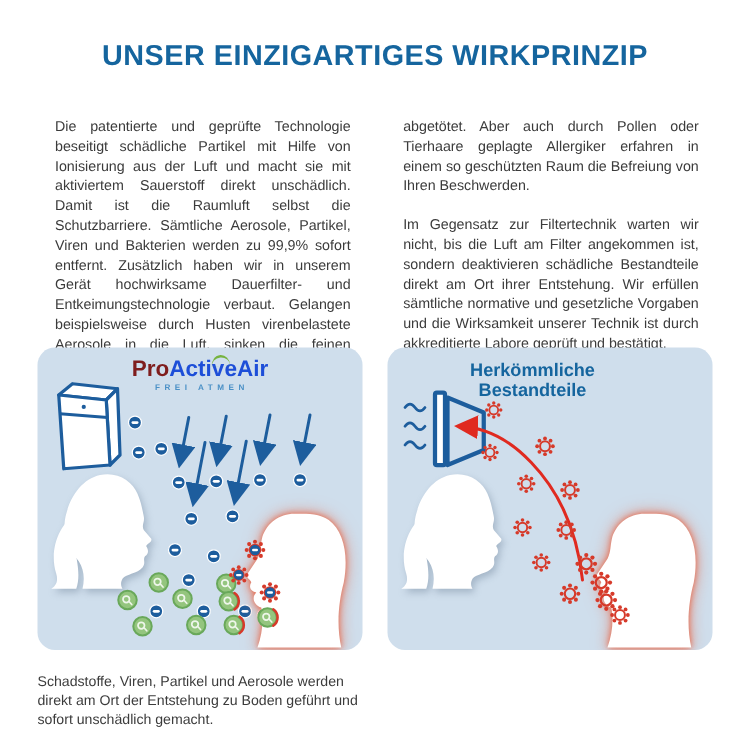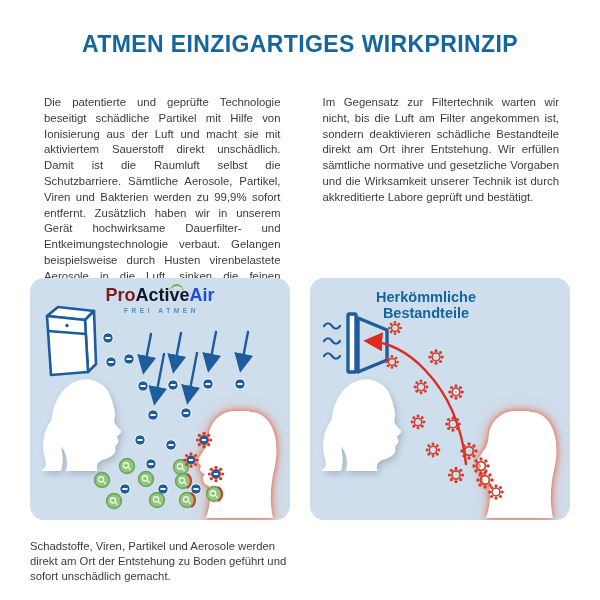--- a/index.html
+++ b/index.html
@@ -15,21 +15,21 @@
   .col p + p{margin-top:15px;}
 
   .panel{position:absolute;top:278px;width:260px;height:242px;background:#cfdeec;border-radius:14px;overflow:hidden;}
   .panel-left{left:30px;}
   .panel-right{left:310px;}
   .panel-svg{position:absolute;inset:0;width:260px;height:242px;}
 
   .logo{position:absolute;top:8px;left:0;width:260px;text-align:center;line-height:1;}
   .logo-word{font-size:18px;font-weight:bold;letter-spacing:0;}
   .lg-pro{color:#7f1d1d;}
-  .lg-active{color:#0f172a;position:relative;}
+  .lg-active{color:#1d4ed8;position:relative;}
   .lg-air{color:#1d4ed8;text-align:center;}
   .lg-swoosh{position:absolute;top:-1px;right:6px;width:15px;height:7px;
     border-top:2px solid #76b33e;border-radius:50% 50% 0 0/100% 100% 0 0;transform:rotate(-4deg);}
   .logo-tagline{margin-top:4px;font-size:6.5px;font-weight:bold;letter-spacing:3.6px;color:#4a90c6;padding-left:3px;}
 
   .filter-title{position:absolute;top:11px;left:0;width:232px;text-align:center;margin:0;
     font-size:14.5px;font-weight:bold;line-height:16px;color:#15659E;}
 
   .caption{position:absolute;top:527px;margin:0;font-size:11.3px;line-height:15.2px;color:#3b3b3b;}
   .caption-left{left:30px;width:266px;margin-top:12px;}
@@ -86,27 +86,28 @@
       </g>
       <marker id="mArrB" markerWidth="8" markerHeight="8" refX="6" refY="4" orient="auto">
         <path d="M0,0 L8,4 L0,8 Z" fill="#1d5d9d"></path>
       </marker>
       <marker id="mArrR" markerWidth="8" markerHeight="8" refX="6" refY="4" orient="auto">
         <path d="M0,0 L8,4 L0,8 Z" fill="#e02a20"></path>
       </marker>
     </defs>
   </svg>
 
-  <h1 class="main-title">ATMEN EINZIGARTIGES WIRKPRINZIP</h1>
+  <h1 class="main-title">UNSER EINZIGARTIGES WIRKPRINZIP</h1>
 
   <div class="cols">
     <div class="col">
       <p>Die patentierte und geprüfte Technologie beseitigt schädliche Partikel mit Hilfe von Ionisierung aus der Luft und macht sie mit aktiviertem Sauerstoff direkt unschädlich. Damit ist die Raumluft selbst die Schutzbarriere. Sämtliche Aerosole, Partikel, Viren und Bakterien werden zu 99,9% sofort entfernt. Zusätzlich haben wir in unserem Gerät hochwirksame Dauerfilter- und Entkeimungstechnologie verbaut. Gelangen beispielsweise durch Husten virenbelastete Aerosole in die Luft, sinken die feinen Tröpfchen direkt zu Boden und werden</p>
     </div>
     <div class="col">
+      <p>abgetötet.  Aber auch durch Pollen oder Tierhaare geplagte Allergiker erfahren in einem so geschützten Raum die Befreiung von Ihren Beschwerden.</p>
       <p>Im Gegensatz zur Filtertechnik warten wir nicht, bis die Luft am Filter angekommen ist, sondern deaktivieren schädliche Bestandteile direkt am Ort ihrer Entstehung. Wir erfüllen sämtliche normative und gesetzliche Vorgaben und die Wirksamkeit unserer Technik ist durch akkreditierte Labore geprüft und bestätigt.</p>
     </div>
   </div>
 
   <div class="panel panel-left">
     <svg class="panel-svg" viewBox="0 0 260 242">
 
       <g stroke="#1d5d9d" stroke-width="2.6" fill="#ffffff" stroke-linejoin="round">
         <polygon points="17,38 28,29 64,33 55,42"></polygon>
         <polygon points="55,42 64,33 66,86 58,94"></polygon>

